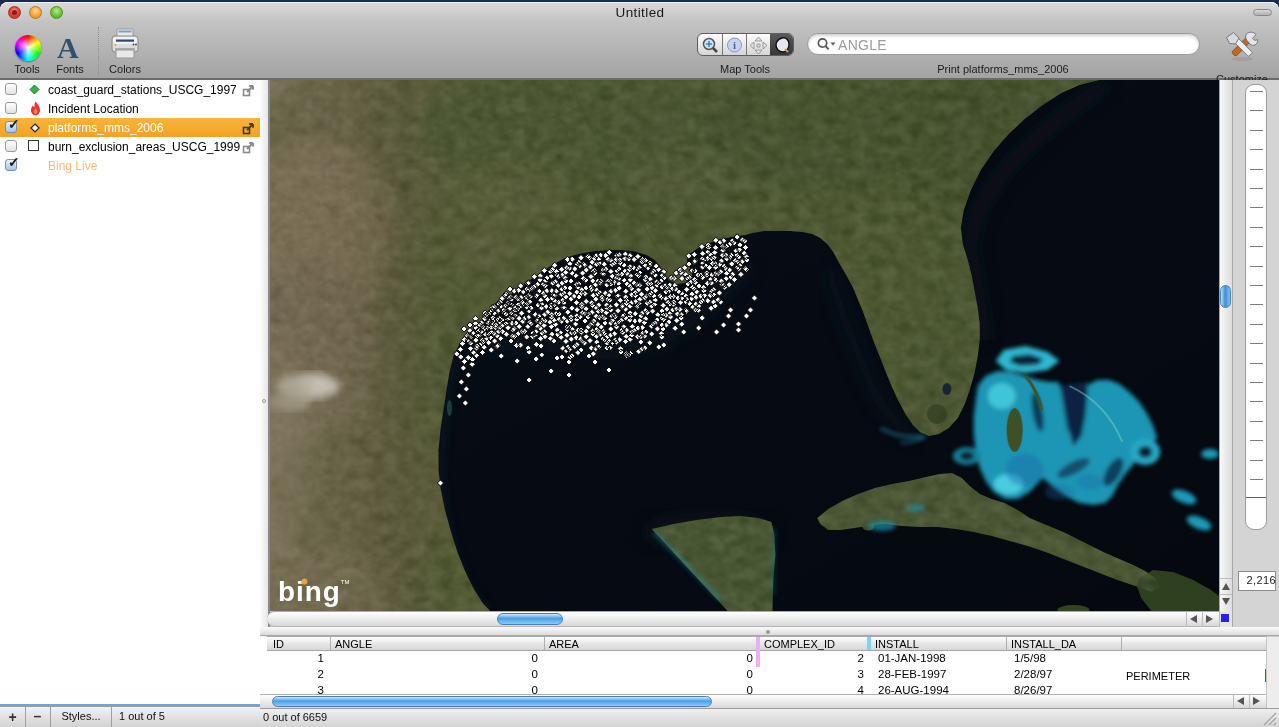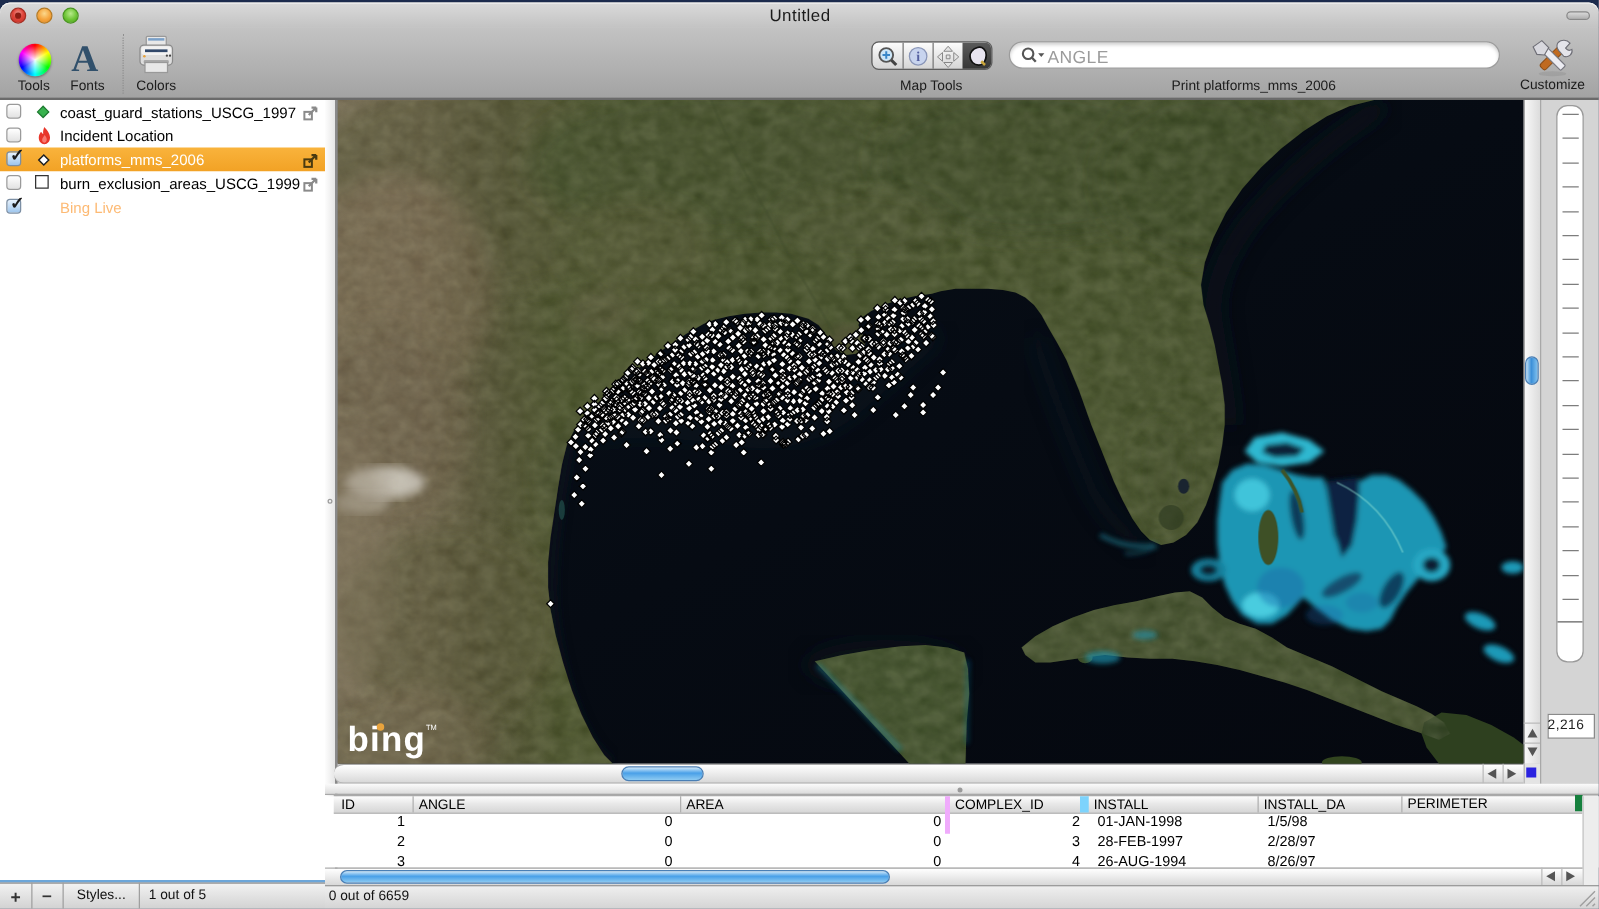--- a/index.html
+++ b/index.html
@@ -72,21 +72,21 @@
 <g transform="rotate(45 18 16)">
       <rect x="15" y="4" width="6" height="24" rx="2" fill="#c06a20" stroke="#8a4a12" stroke-width="0.8"></rect>
     </g>
 <g transform="rotate(-45 18 16)">
       <rect x="15.2" y="6" width="5.6" height="22" rx="1" fill="#ececf2" stroke="#77777f" stroke-width="0.9"></rect>
     </g>
 <path d="M22.5 4 C25 1.5 29.5 1.5 32 4.5 L28.5 8.5 C30 10.5 31.5 10.8 33.5 9.5 C34.5 13 31 16.5 27 15 L23 10.5 C21.5 8.5 21 6 22.5 4 Z" fill="#e4e4ea" stroke="#6e6e76" stroke-width="0.9"></path>
 <path d="M2.5 7.5 L9.5 2.5 L15 8 L11.5 14 L5.5 13.5 Z" fill="#d8d8de" stroke="#6e6e76" stroke-width="0.9"></path>
 <ellipse cx="18" cy="29" rx="11" ry="2" fill="#8a8a8a" opacity="0.35"></ellipse>
 </svg>
-<div class="tlabel" style="left:1204px;top:62px;width:76px">Customize</div>
+<div class="tlabel" style="left:1204px;top:73px;width:76px">Customize</div>
 
 <div class="abs" style="left:0;top:80px;width:260px;height:624px;background:#fff"></div>
 <div class="abs" style="left:5px;top:83px;width:12px;height:12px;border:1px solid #9a9a9a;border-radius:3px;background:linear-gradient(#fff,#e2e2e2)"></div>
 <svg class="abs" style="left:29px;top:84px" width="11" height="11">
     <path d="M5.5 1 L10 5.5 L5.5 10 L1 5.5 Z" fill="#37b24d" stroke="#1d7a30"></path>
   </svg>
 <div class="abs" style="left:48px;top:83px;font-size:12px;color:#000">coast_guard_stations_USCG_1997</div>
 <svg class="abs" style="left:242px;top:83px" width="14" height="14" viewBox="0 0 14 14">
     <rect x="1.5" y="6.5" width="6" height="6" fill="none" stroke="#8a8a8a" stroke-width="1.6"></rect>
     <path d="M5 9 L11 3 M11 3 L7.2 3 M11 3 L11 6.8" stroke="#8a8a8a" stroke-width="1.8" fill="none"></path>
@@ -283,34 +283,34 @@
 <div class="abs" style="left:1250px;top:343px;width:13px;height:1px;background:#7d7d7d"></div>
 <div class="abs" style="left:1250px;top:363px;width:13px;height:1px;background:#7d7d7d"></div>
 <div class="abs" style="left:1250px;top:382px;width:13px;height:1px;background:#7d7d7d"></div>
 <div class="abs" style="left:1250px;top:401px;width:13px;height:1px;background:#7d7d7d"></div>
 <div class="abs" style="left:1250px;top:421px;width:13px;height:1px;background:#7d7d7d"></div>
 <div class="abs" style="left:1250px;top:440px;width:13px;height:1px;background:#7d7d7d"></div>
 <div class="abs" style="left:1250px;top:460px;width:13px;height:1px;background:#7d7d7d"></div>
 <div class="abs" style="left:1250px;top:479px;width:13px;height:1px;background:#7d7d7d"></div>
 <div class="abs" style="left:1246px;top:497px;width:20px;height:1px;background:#606060"></div>
 <div class="abs" style="left:1238px;top:571px;width:38px;height:20px;background:#fff;border:1px solid #8a8a8a"></div>
-<div class="abs" style="left:1238px;top:574px;width:38px;text-align:left;font-size:11px;color:#222;letter-spacing:0.4px">2,216</div>
+<div class="abs" style="left:1238px;top:574px;width:38px;text-align:right;font-size:11px;color:#222;letter-spacing:0.4px">2,216</div>
 
 <div class="abs" style="left:260px;top:627px;width:1019px;height:9px;background:linear-gradient(#fbfbfb,#dcdcdc);border-bottom:1px solid #a8a8a8"></div>
 <div class="abs" style="left:766px;top:630px;width:4px;height:4px;border-radius:50%;background:#9a9a9a"></div>
 
 <div class="abs" style="left:260px;top:637px;width:1019px;height:57px;background:#fff"></div>
 <div class="abs" style="left:267px;top:636px;width:999px;height:15px;background:linear-gradient(#fefefe,#e9e9e9 45%,#d6d6d6);border-top:1px solid #aaa;border-bottom:1px solid #a6a6a6"></div>
 <div class="abs" style="left:269px;top:637px;width:62px;height:13px;border-right:1px solid #b0b0b0;padding-left:4px;font-size:11px;line-height:14px;color:#000">ID</div>
 <div class="abs" style="left:331px;top:637px;width:214px;height:13px;border-right:1px solid #b0b0b0;padding-left:4px;font-size:11px;line-height:14px;color:#000">ANGLE</div>
 <div class="abs" style="left:545px;top:637px;width:215px;height:30px;border-right:4px solid #f0abfc;padding-left:4px;font-size:11px;line-height:14px;color:#000">AREA</div>
-<div class="abs" style="left:760px;top:637px;width:111px;height:13px;border-right:7px solid #7dd3fc;padding-left:4px;font-size:11px;line-height:14px;color:#000">COMPLEX_ID</div>
+<div class="abs" style="left:760px;top:637px;width:111px;height:13px;border-right:4px solid #7dd3fc;padding-left:4px;font-size:11px;line-height:14px;color:#000">COMPLEX_ID</div>
 <div class="abs" style="left:871px;top:637px;width:136px;height:13px;border-right:1px solid #b0b0b0;padding-left:4px;font-size:11px;line-height:14px;color:#000">INSTALL</div>
 <div class="abs" style="left:1007px;top:637px;width:115px;height:13px;border-right:1px solid #b0b0b0;padding-left:4px;font-size:11px;line-height:14px;color:#000">INSTALL_DA</div>
-<div class="abs" style="left:1122px;top:636px;width:144px;height:13px;border-right:6px solid #15803d;padding-left:4px;font-size:11px;line-height:14px;color:#000">PERIMETER</div>
+<div class="abs" style="left:1122px;top:669px;width:144px;height:13px;border-right:1px solid #15803d;padding-left:4px;font-size:11px;line-height:14px;color:#000">PERIMETER</div>
 <div class="abs" style="left:269px;top:652px;width:55px;text-align:right;font-size:11.5px;color:#000">1</div>
 <div class="abs" style="left:331px;top:652px;width:207px;text-align:right;font-size:11.5px;color:#000">0</div>
 <div class="abs" style="left:545px;top:652px;width:208px;text-align:right;font-size:11.5px;color:#000">0</div>
 <div class="abs" style="left:760px;top:652px;width:104px;text-align:right;font-size:11.5px;color:#000">2</div>
 <div class="abs" style="left:878px;top:652px;font-size:11.5px;color:#000">01-JAN-1998</div>
 <div class="abs" style="left:1014px;top:652px;font-size:11.5px;color:#000">1/5/98</div>
 <div class="abs" style="left:269px;top:668px;width:55px;text-align:right;font-size:11.5px;color:#000">2</div>
 <div class="abs" style="left:331px;top:668px;width:207px;text-align:right;font-size:11.5px;color:#000">0</div>
 <div class="abs" style="left:545px;top:668px;width:208px;text-align:right;font-size:11.5px;color:#000">0</div>
 <div class="abs" style="left:760px;top:668px;width:104px;text-align:right;font-size:11.5px;color:#000">3</div>

